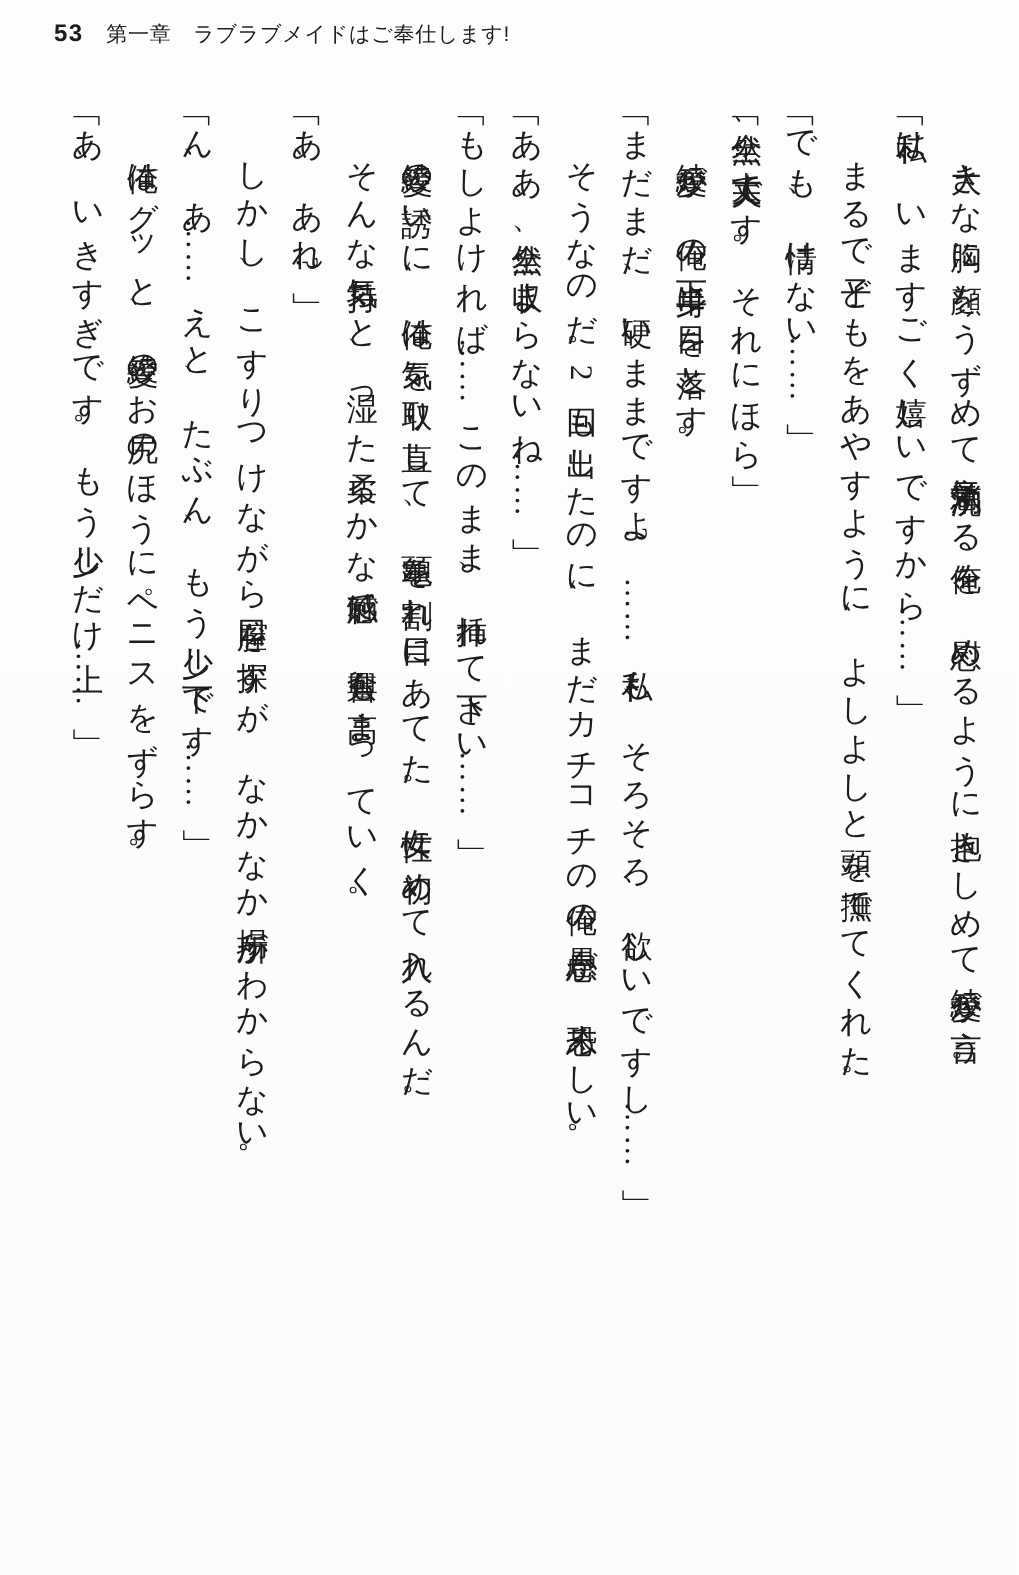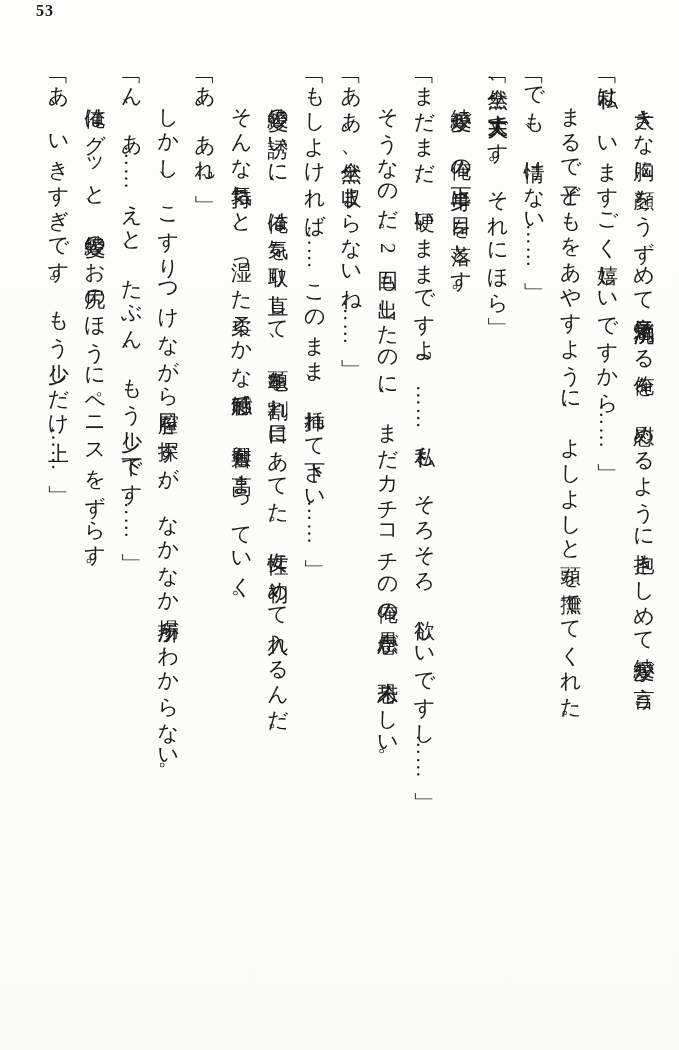--- a/index.html
+++ b/index.html
@@ -6,26 +6,26 @@
   .page {
     position: relative;
     width: 679px;
     height: 1050px;
     background: linear-gradient(180deg, #fdfdfc 0%, #fcfcfa 60%, #fbfbf9 100%);
     overflow: hidden;
     box-sizing: border-box;
   }
   .header {
     position: absolute;
-    top: 2px;
+    top: 14px;
     left: 36px;
     display: flex;
     align-items: baseline;
     gap: 15px;
-    font-family: Liberation Serif, serif;
+    font-family: Liberation Sans, sans-serif;
     color: #1b1b1b;
     white-space: nowrap;
   }
   .pagenum {
     font-size: 16px;
     font-weight: 600;
     letter-spacing: 1px;
   }
   .chapter {
     font-size: 14px;
@@ -51,20 +51,21 @@
     line-height: 36.6px;
   }
 </style>
 </head>
 <body>
 
 <div class="page">
 
   <div class="header">
     <span class="pagenum">53</span>
+    <span class="chapter">第一章　ラブラブメイドはご奉仕します!</span>
   </div>
 
   <div class="body-text">
     <p>　大きな胸に顔をうずめて意気消沈する俺を、慰めるように抱きしめて綾愛が言う。</p>
     <p>「私は、いますごく嬉しいですから……」</p>
     <p>　まるで子どもをあやすように、よしよしと頭を撫でてくれた。</p>
     <p>「でも、情けない……」</p>
     <p>「全然、大丈夫です。それにほら」</p>
     <p>　綾愛が、俺の下半身に目を落とす。</p>
     <p>「まだまだ、硬いままですよ?　……私も、そろそろ、欲しいですし……」</p>

